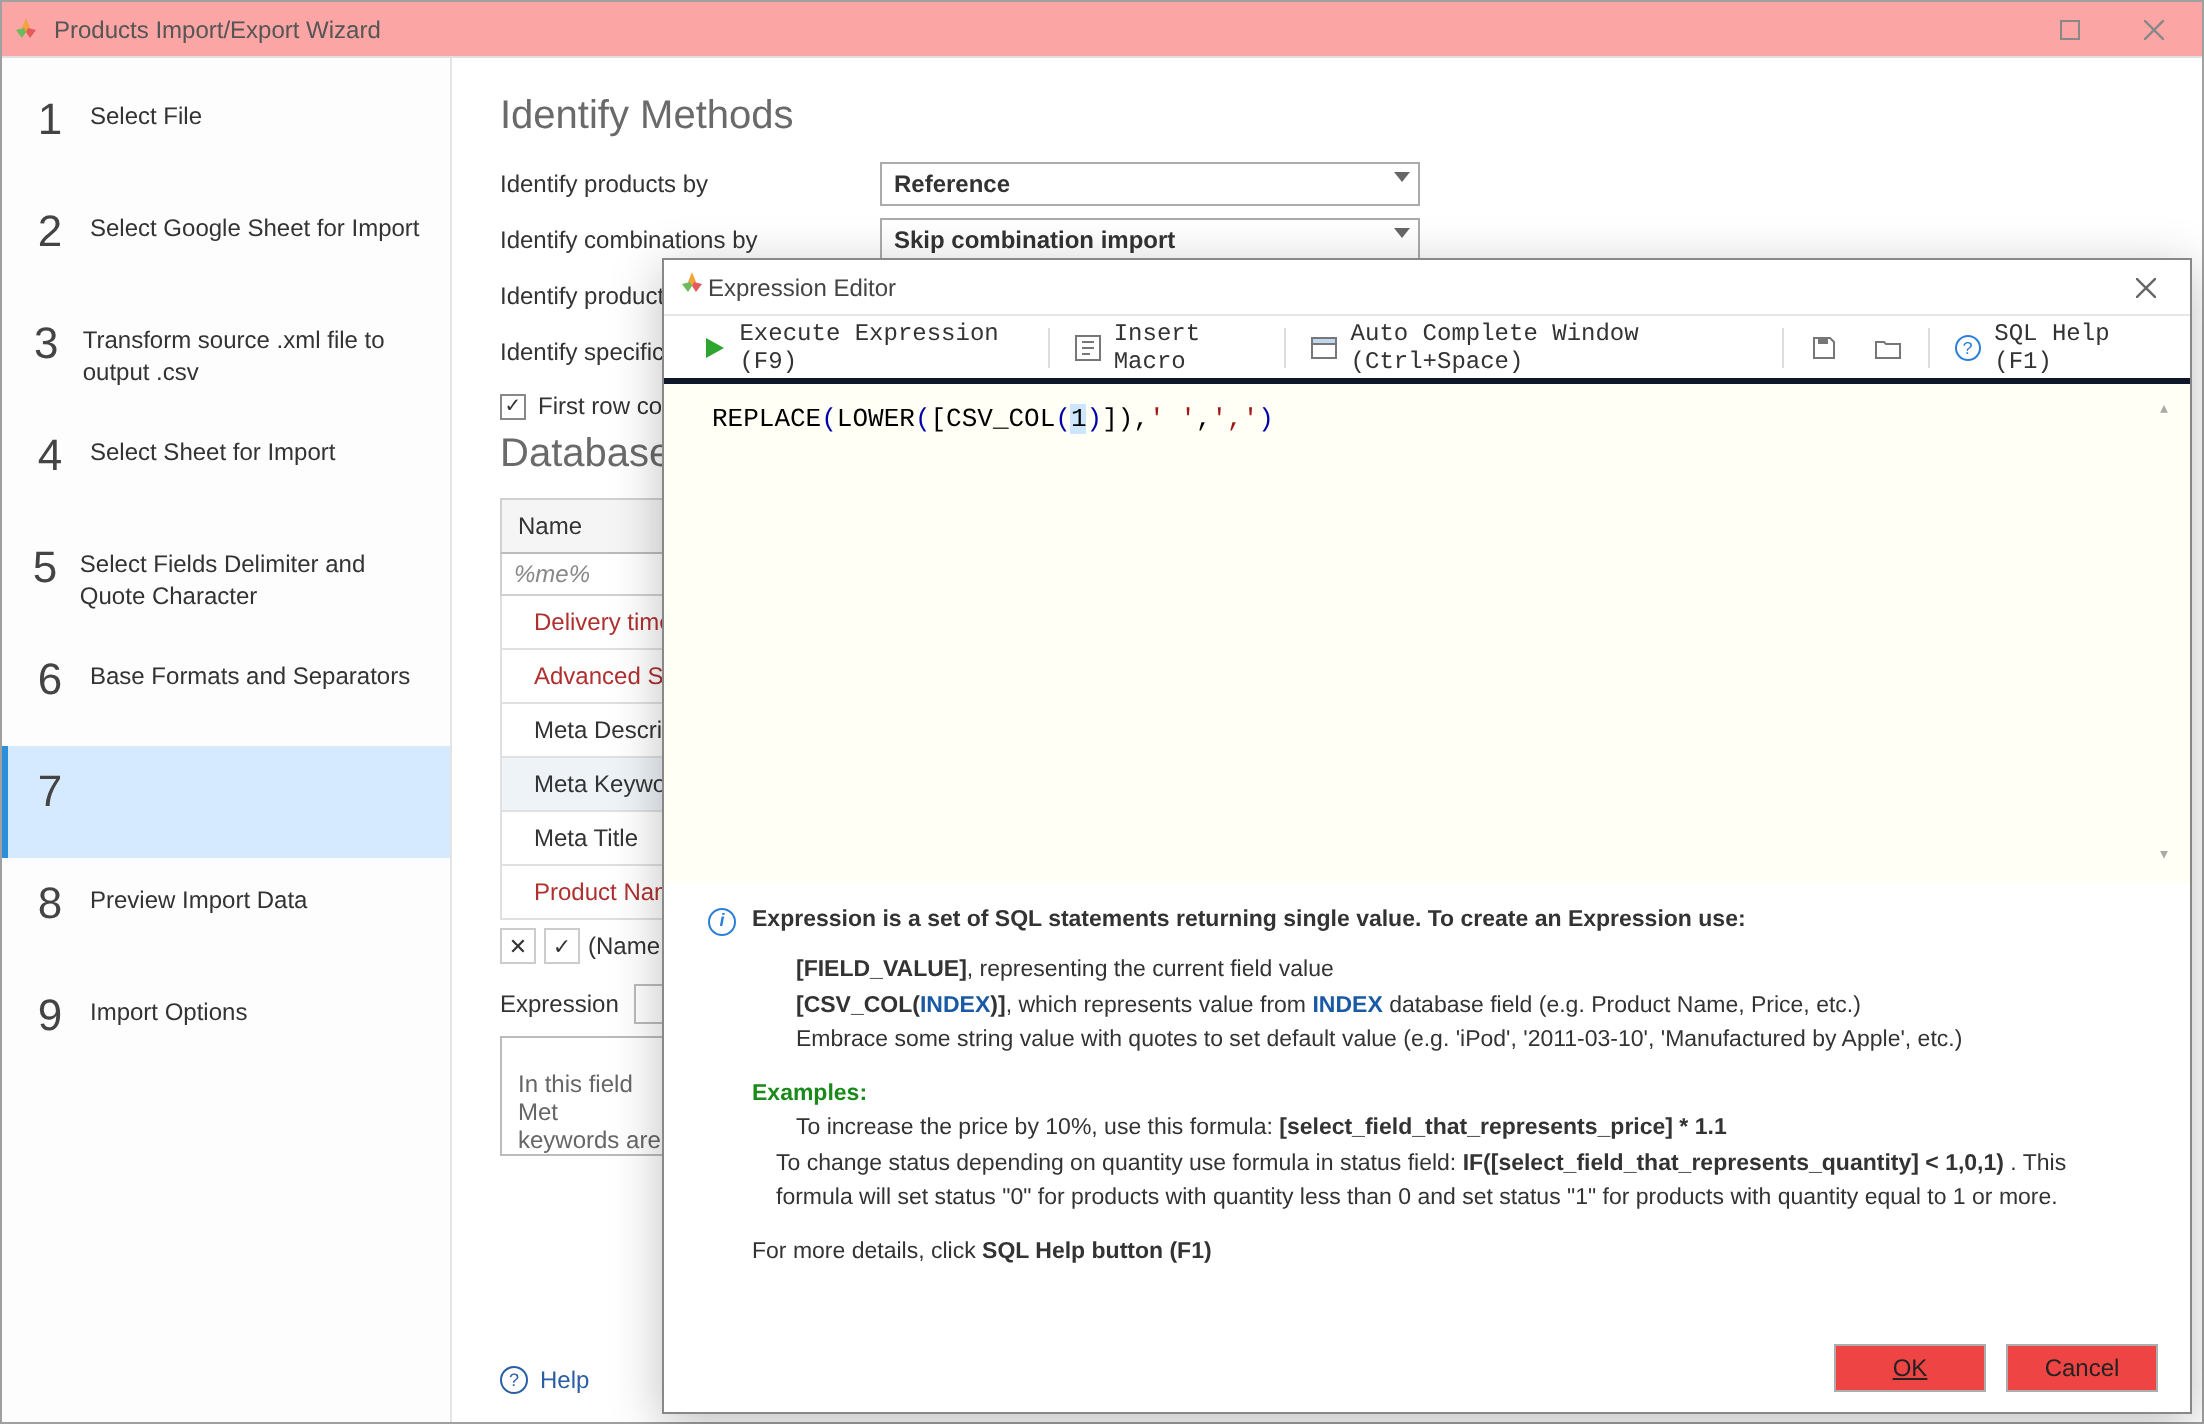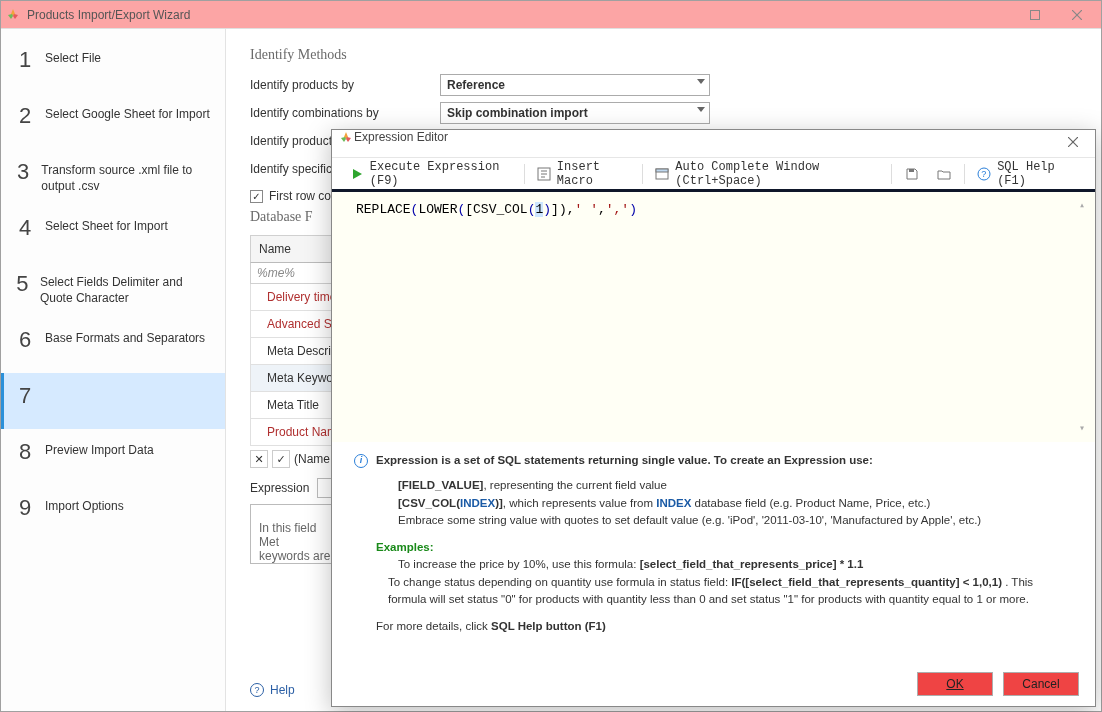--- a/index.html
+++ b/index.html
@@ -13,21 +13,21 @@
 .titlebar .win-btn { width: 40px; height: 24px; display: flex; align-items: center; justify-content: center; color: #888; }
 
 .body { display: flex; height: calc(100% - 28px); }
 .sidebar { width: 225px; border-right: 1px solid #e3e3e3; background: #fdfdfd; padding-top: 8px; }
 .step { display: flex; align-items: flex-start; padding: 10px 10px 10px 14px; gap: 10px; cursor: default; min-height: 56px; }
 .step.active { background: #d6eaff; border-left: 3px solid #2b90d9; padding-left: 11px; }
 .step-num { font-size: 22px; color: #444; width: 20px; text-align: center; font-weight: 300; line-height: 1; margin-top: 2px; }
 .step-label { font-size: 12px; color: #333; line-height: 1.3; padding-top: 4px; }
 
 .main { flex: 1; padding: 18px 24px; overflow: hidden; position: relative; }
-.section-title { font-size: 14px; color: #6a6a6a; margin-bottom: 10px; font-weight: 400; font-family: Liberation Serif, serif; }
+.section-title { font-size: 20px; color: #6a6a6a; margin-bottom: 10px; font-weight: 400; }
 .form-row { display: flex; align-items: center; margin: 4px 0; height: 24px; }
 .form-row label.fl { width: 190px; color: #333; }
 .select-box { border: 1px solid #ababab; background: #fff; height: 22px; width: 270px; display: flex; align-items: center; padding: 0 6px; position: relative; color: #333; font-weight: bold; }
 .select-box .caret { position: absolute; right: 4px; top: 4px; width: 0; height: 0; border-left: 4px solid transparent; border-right: 4px solid transparent; border-top: 5px solid #666; }
 .chk-row { display: flex; align-items: center; gap: 6px; margin: 8px 0 6px 0; }
 .chk { width: 13px; height: 13px; border: 1px solid #888; display: flex; align-items: center; justify-content: center; font-size: 10px; color: #333; }
 
 .table-header-bar { background: #f5f5f5; border: 1px solid #d0d0d0; border-bottom: 1px solid #bbb; padding: 6px 8px; font-size: 12px; color: #333; width: 90px; }
 .db-row { border: 1px solid #e0e0e0; border-top: none; padding: 6px 16px; width: 90px; white-space: nowrap; overflow: hidden; }
 .db-row.red { color: #b03030; }
@@ -38,21 +38,21 @@
 .small-btn { width: 18px; height: 18px; border: 1px solid #ccc; display: flex; align-items: center; justify-content: center; font-size: 11px; }
 .expr-label-row { display:flex; align-items: center; gap: 8px; margin-top: 10px; }
 .expr-input { border: 1px solid #bbb; height: 20px; width: 20px; }
 .desc-box { border: 1px solid #bbb; padding: 16px 8px; margin-top: 6px; color: #666; width: 90px; height: 60px; overflow: hidden; }
 
 .help-row { position: absolute; bottom: 14px; left: 24px; display: flex; align-items: center; gap: 6px; color: #2b5fa5; }
 .help-icon { width: 14px; height: 14px; border: 1px solid #2b5fa5; border-radius: 50%; display: flex; align-items: center; justify-content: center; font-size: 9px; color: #2b5fa5; }
 
 
 .modal { position: absolute; left: 330px; top: 128px; width: 765px; height: 578px; background: #fff; border: 1px solid #888; box-shadow: 0 6px 24px rgba(0,0,0,0.25); display: flex; flex-direction: column; }
-.modal-titlebar { height: 28px; display: flex; padding: 0 6px; border-bottom: 1px solid #e6e6e6; }
+.modal-titlebar { height: 28px; display: flex; align-items: center; padding: 0 6px; border-bottom: 1px solid #e6e6e6; }
 .modal-titlebar .title { flex: 1; color: #444; font-size: 12px; }
 .modal-titlebar .close { width: 32px; height: 24px; display: flex; align-items: center; justify-content: center; color: #666; font-size: 14px; }
 
 .toolbar { height: 34px; display: flex; align-items: center; gap: 4px; padding: 0 12px; border-bottom: 3px solid #0f172a; font-family: Liberation Mono, monospace; }
 .tb-btn { display: flex; align-items: center; gap: 6px; padding: 3px 6px; color: #333; font-size: 12px; }
 .tb-btn .ic { width: 16px; height: 16px; display: flex; align-items: center; justify-content: center; }
 .tb-sep { width: 1px; height: 20px; background: #ddd; margin: 0 2px; }
 
 .editor-area { flex: 0 0 auto; height: 250px; padding: 8px 24px; font-family: Consolas, "Courier New", monospace; font-size: 13px; color: #000; background: #fffff5; position: relative; line-height: 1.5;}
 .editor-area .kw { color: #000; }

